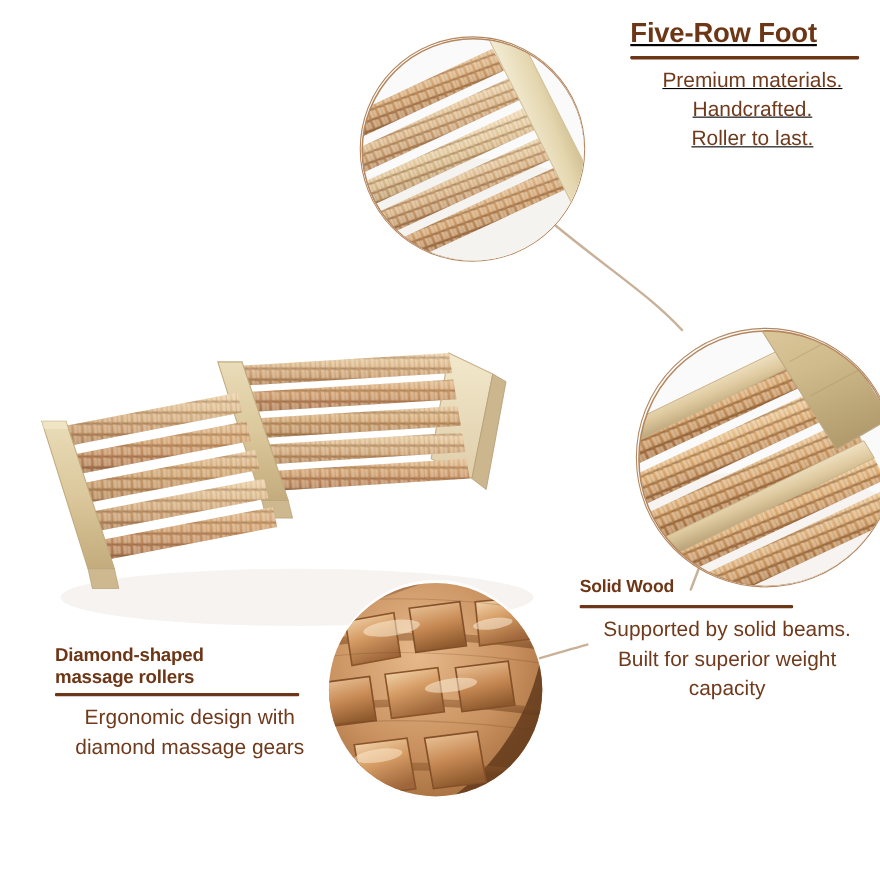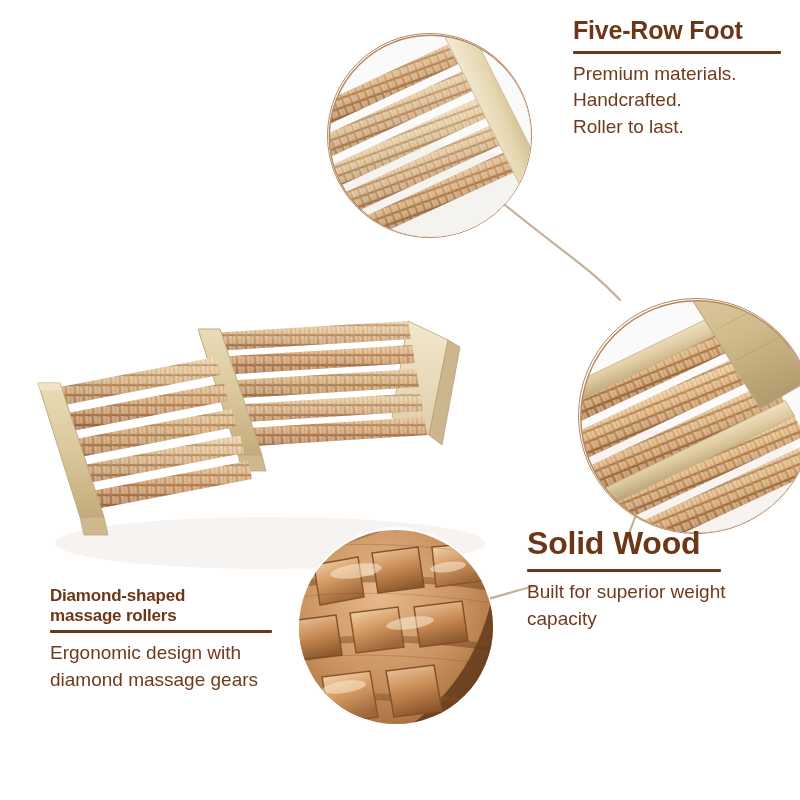--- a/index.html
+++ b/index.html
@@ -29,32 +29,33 @@
   .feature-rule {
     height: 3px;
     background: #6d3717;
     margin: 5px 0 7px 0;
     border-radius: 1px;
   }
   .feature-body {
     color: #703a1d;
     line-height: 1.42;
     margin: 0;
+    text-align: center;
   }
   .feature-body span { display: block; white-space: nowrap; }
 
   
-  #block-top-right { left: 573px; top: 16px; width: 222px; }
+  #block-top-right { left: 573px; top: 16px; width: 222px; text-decoration: underline; }
   #block-top-right .feature-heading { font-size: 25px; }
   #block-top-right .feature-rule { width: 208px; }
   #block-top-right .feature-body { font-size: 19px; }
 
   
   #block-bottom-right { left: 527px; top: 525px; width: 268px; }
-  #block-bottom-right .feature-heading { font-size: 32px; }
+  #block-bottom-right .feature-heading { font-size: 16px; }
   #block-bottom-right .feature-rule { width: 194px; margin-top: 6px; }
   #block-bottom-right .feature-body { font-size: 19px; }
 
   
   #block-bottom-left { left: 50px; top: 586px; width: 245px; }
   #block-bottom-left .feature-heading { font-size: 17px; }
   #block-bottom-left .feature-rule { width: 222px; margin-top: 4px; }
   #block-bottom-left .feature-body { font-size: 19px; }
 
   
@@ -427,20 +428,21 @@
       <span>Roller to last.</span>
     </div>
   </div>
 
   <div class="feature-block" id="block-bottom-right">
     <div class="feature-heading">
       <span>Solid Wood</span>
     </div>
     <div class="feature-rule"></div>
     <div class="feature-body">
+      <span>Supported by solid beams.</span>
       <span>Built for superior weight</span>
       <span>capacity</span>
     </div>
   </div>
 
   <div class="feature-block" id="block-bottom-left">
     <div class="feature-heading">
       <span>Diamond-shaped</span><br>
       <span>massage rollers</span>
     </div>

